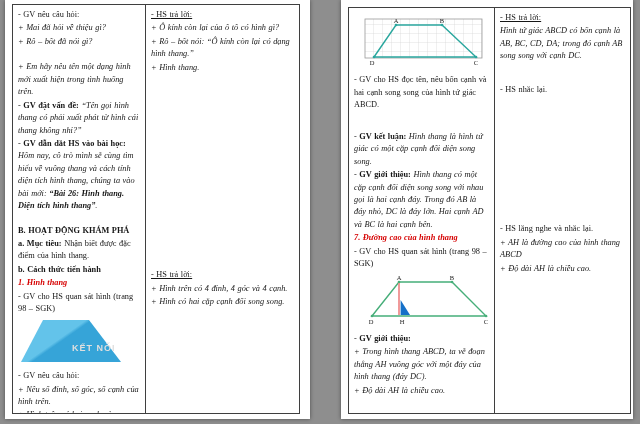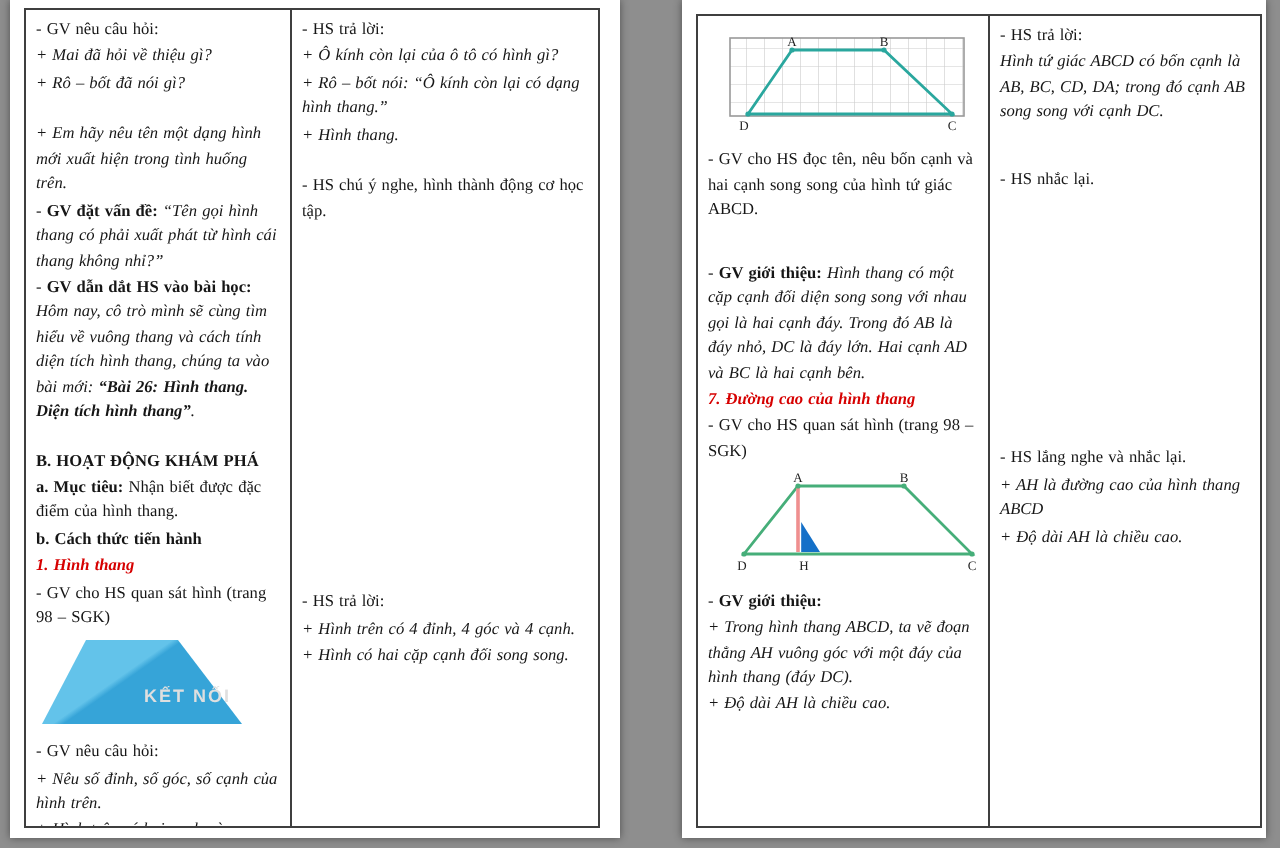--- a/index.html
+++ b/index.html
@@ -16,21 +16,21 @@
   #page2 .tbl{left:7px;top:7px;width:281px;height:405px;}
   .col{box-sizing:border-box;padding:4px 5px 0 5px;font-size:8.3px;line-height:1.5;
        color:#161616;overflow:hidden;}
   .col1{border-right:1px solid #3f3f3f;}
   #page1 .col1{width:133px;}
   #page2 .col1{width:146px;}
   .col2{flex:1;}
   .p{margin:0 0 1px 0;word-spacing:0.5px;}
   .b{font-weight:bold}
   .i{font-style:italic}
-  .u{}
+  .u{text-decoration:underline}
   .r{color:#d60000}
   .fig{margin:3px 0 3px 2px;position:relative;}
   .wm{position:absolute;left:52px;bottom:12px;font-weight:bold;font-size:9px;
       letter-spacing:1px;color:#dfdfdf;font-family:Liberation Sans, sans-serif;}
   svg text{font-family:"Liberation Serif",serif;}
 </style>
 </head>
 <body>
 
 <div class="page" id="page1">
@@ -62,21 +62,20 @@
         <div class="p"><span>- GV nêu câu hỏi:</span></div>
         <div class="p"><span class="i">+ Nêu số đỉnh, số góc, số cạnh của hình trên.</span></div>
         <div class="p"><span class="i">+ Hình trên có hai cạnh nào song song?</span></div>
       </div>
       <div class="col col2">
         <div class="p"><span class="u">- HS trả lời:</span></div>
         <div class="p"><span class="i">+ Ô kính còn lại của ô tô có hình gì?</span></div>
         <div class="p"><span class="i">+ Rô – bốt nói: “Ô kính còn lại có dạng hình thang.”</span></div>
         <div class="p"><span class="i">+ Hình thang.</span></div>
         <div style="height: 12px;"></div>
-        <div class="p"><span>- HS chú ý nghe, hình thành động cơ học tập.</span></div>
         <div style="height: 182px;"></div>
         <div class="p"><span class="u">- HS trả lời:</span></div>
         <div class="p"><span class="i">+ Hình trên có 4 đỉnh, 4 góc và 4 cạnh.</span></div>
         <div class="p"><span class="i">+ Hình có hai cặp cạnh đối song song.</span></div>
       </div>
     </div>
 </div>
 <div class="page" id="page2">
   <div class="tbl">
       <div class="col col1">
@@ -92,20 +91,21 @@
             <circle cx="32" cy="10" r="1.3" fill="#2aa79e"></circle>
         <circle cx="78" cy="10" r="1.3" fill="#2aa79e"></circle>
             <circle cx="112" cy="42" r="1.3" fill="#2aa79e"></circle>
         <text x="32" y="8" font-size="6.5" text-anchor="middle" fill="#222">A</text>
         <text x="78" y="8" font-size="6.5" text-anchor="middle" fill="#222">B</text>
         <text x="8" y="50" font-size="6.5" text-anchor="middle" fill="#222">D</text>
         <text x="112" y="50" font-size="6.5" text-anchor="middle" fill="#222">C</text>
       </svg></div>
         <div class="p"><span>- GV cho HS đọc tên, nêu bốn cạnh và hai cạnh song song của hình tứ giác ABCD.</span></div>
         <div style="height: 18px;"></div>
+        <div class="p"><span>- </span><span class="b">GV kết luận:</span><span class="i"> Hình thang là hình tứ giác có một cặp cạnh đối diện song song.</span></div>
         <div class="p"><span>- </span><span class="b">GV giới thiệu:</span><span class="i"> Hình thang có một cặp cạnh đối diện song song với nhau gọi là hai cạnh đáy. Trong đó AB là đáy nhỏ, DC là đáy lớn. Hai cạnh AD và BC là hai cạnh bên.</span></div>
         <div class="p"><span class="b i r">7. Đường cao của hình thang</span></div>
         <div class="p"><span>- GV cho HS quan sát hình (trang 98 – SGK)</span></div>
         <div class="fig" style="margin-left: 8px;"><svg width="128" height="52" viewBox="0 0 128 52">
         <polygon points="10,42 37,8 90,8 124,42" fill="#ffffff" stroke="#46ae79" stroke-width="1.4"></polygon>
         <line x1="37" y1="9" x2="37" y2="41" stroke="#ef8f8f" stroke-width="1.8"></line>
         <polygon points="38.6,26 38.6,41 48,41" fill="#1470c8"></polygon>
         <circle cx="10" cy="42" r="1.3" fill="#46ae79"></circle>
             <circle cx="37" cy="8" r="1.3" fill="#46ae79"></circle>
         <circle cx="90" cy="8" r="1.3" fill="#46ae79"></circle>

